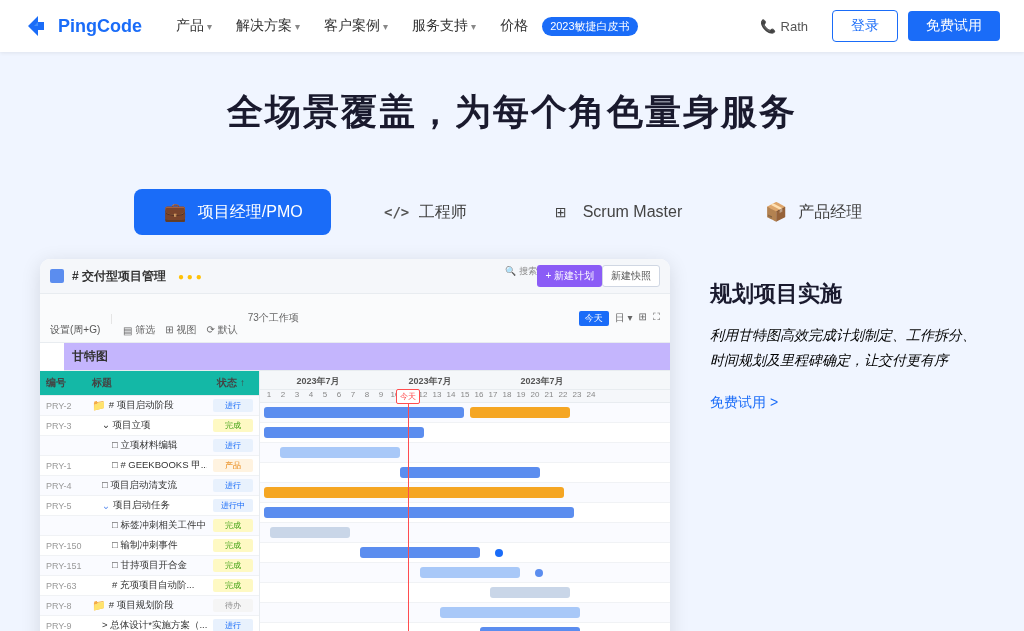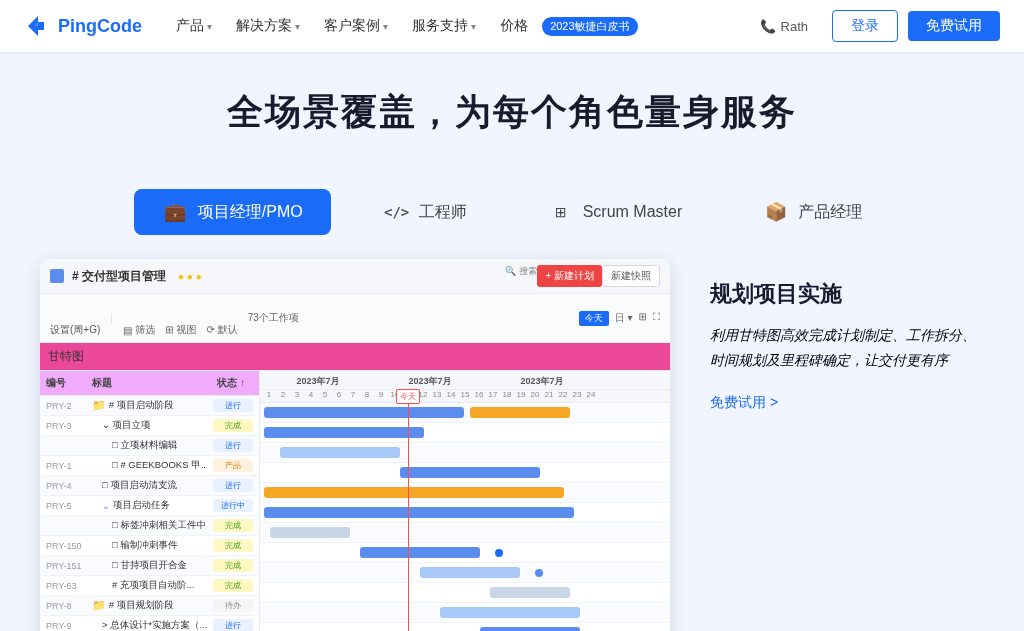--- a/index.html
+++ b/index.html
@@ -191,21 +191,21 @@
     .gantt-dots {
       font-size: 10px;
       color: #ffc107;
       margin-left: 4px;
     }
     .gantt-actions {
       margin-left: auto;
       display: flex;
     }
     .gantt-btn {
-      background: #ef4444;
+      background: #8b5cf6;
       color: #fff;
       border: none;
       padding: 3px 8px;
       border-radius: 3px;
       font-size: 10px;
       cursor: pointer;
     }
     .gantt-btn-outline {
       background: #fff;
       color: #555;
@@ -239,21 +239,21 @@
     }
 
     
     .gantt-table {
       width: 220px;
       flex-shrink: 0;
       border-right: 1px solid #e8ecf0;
     }
     .gantt-table-header {
       display: flex;
-      background: #f0abfc;
+      background: #14b8a6;
       border-bottom: 1px solid #e8ecf0;
       padding: 5px 6px;
       font-size: 10px;
       font-weight: 600;
       color: #444;
       gap: 6px;
     }
     .col-num { width: 40px; flex-shrink: 0; }
     .col-title { flex: 1; }
     .col-status { width: 44px; flex-shrink: 0; text-align: center; }
@@ -407,26 +407,27 @@
       align-items: center;
       gap: 3px;
     }
 
     .page-wrapper {
       position: relative;
       z-index: 1;
     }
 
     .gantt-title-row {
-      background: #ec4899;
+      background: #c4b5fd;
       border-bottom: 1px solid #e8ecf0;
       padding: 5px 8px;
       font-size: 12px;
-      font-weight: 400;
+      font-weight: 700;
       color: #333;
+      margin-left: 24px;
     }
   </style>
 </head>
 <body>
 
 <div class="page-wrapper">
 
   <nav class="navbar">
     <div class="nav-logo">
       <svg viewBox="0 0 28 28" fill="none">

